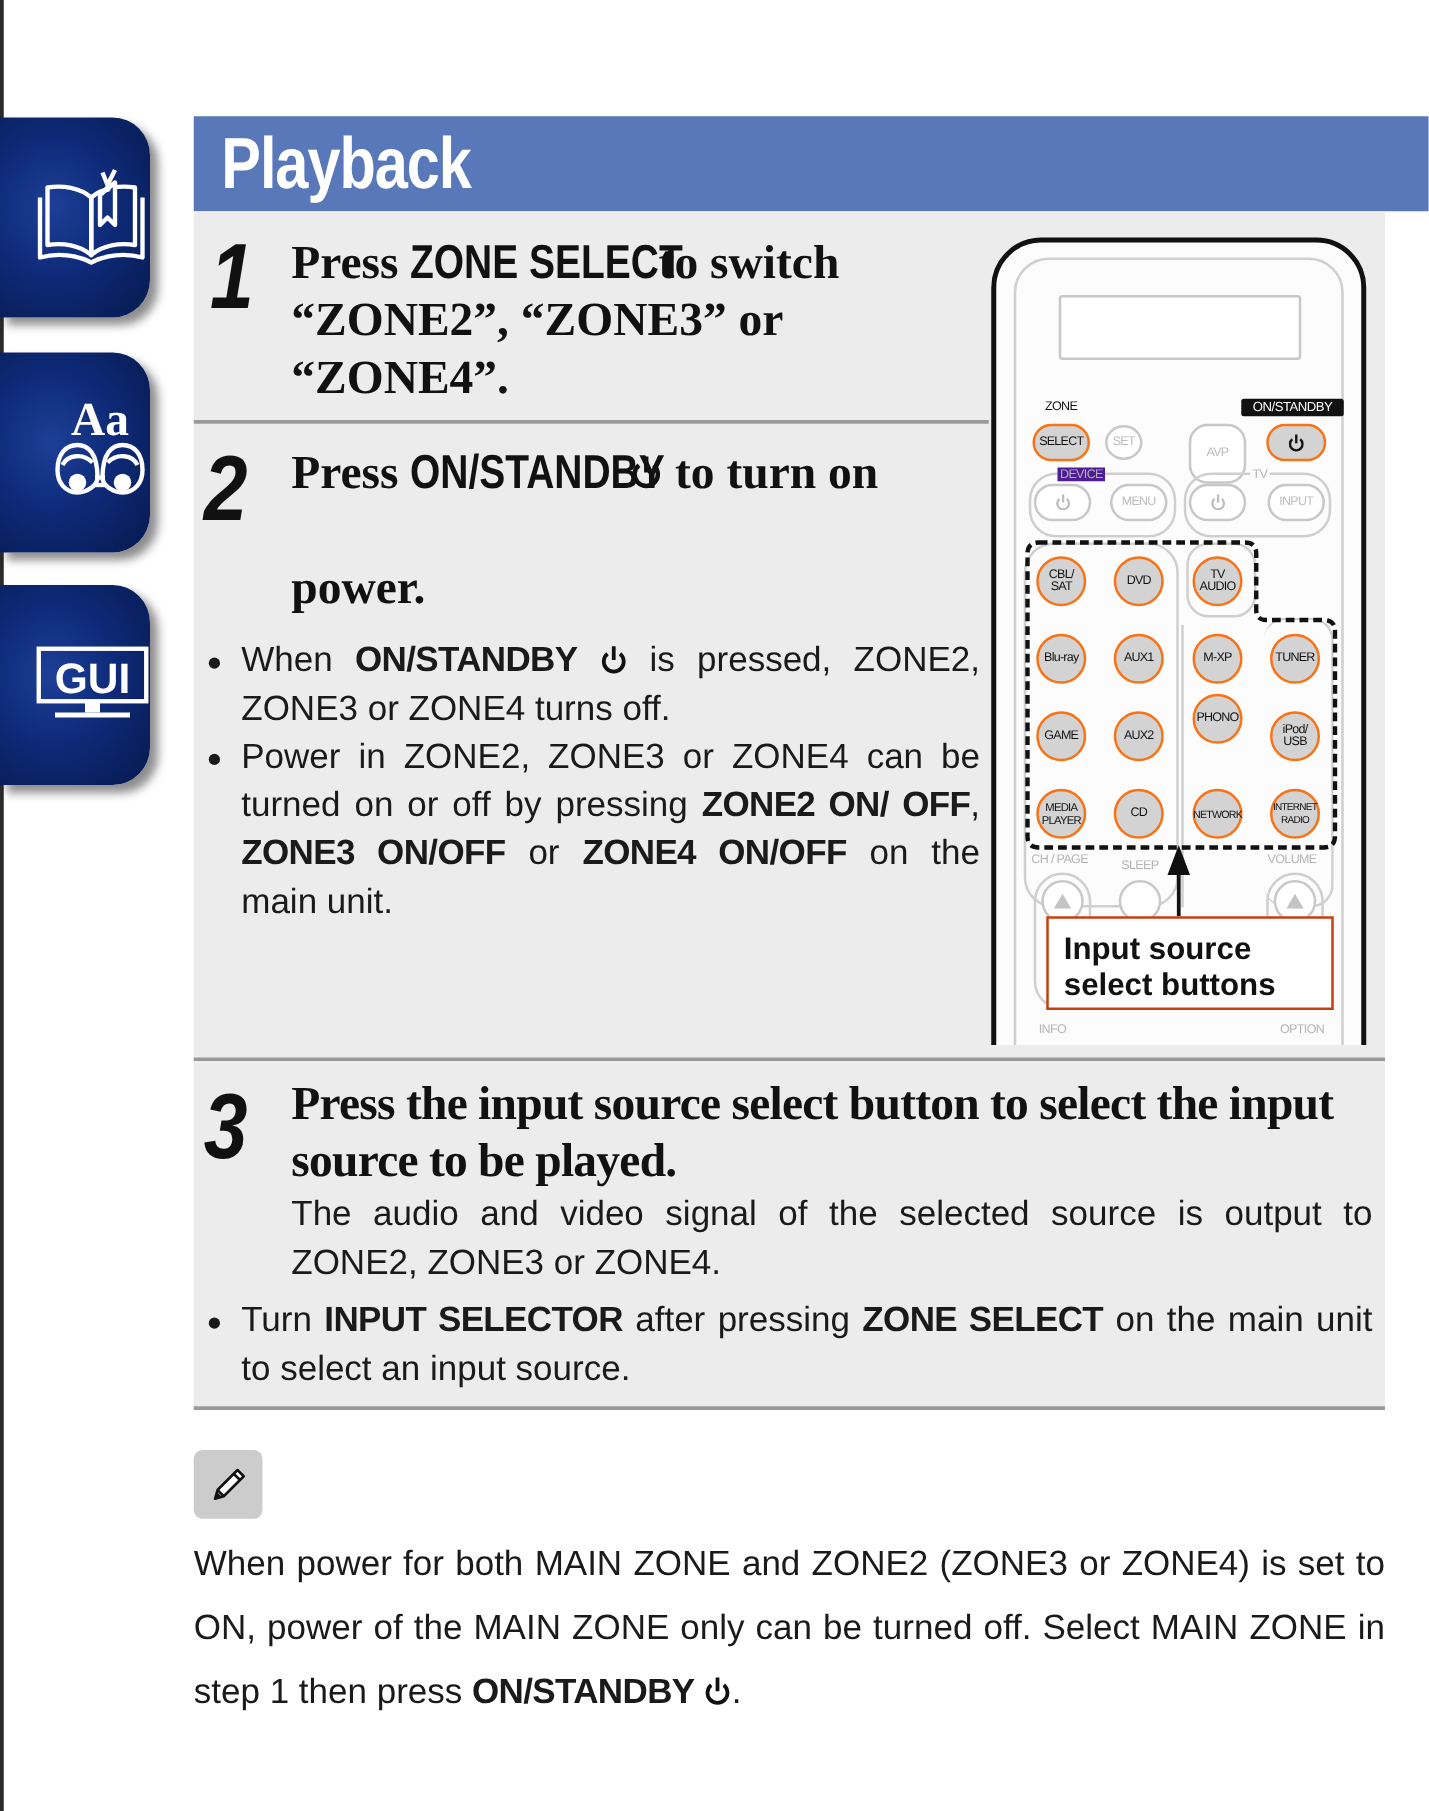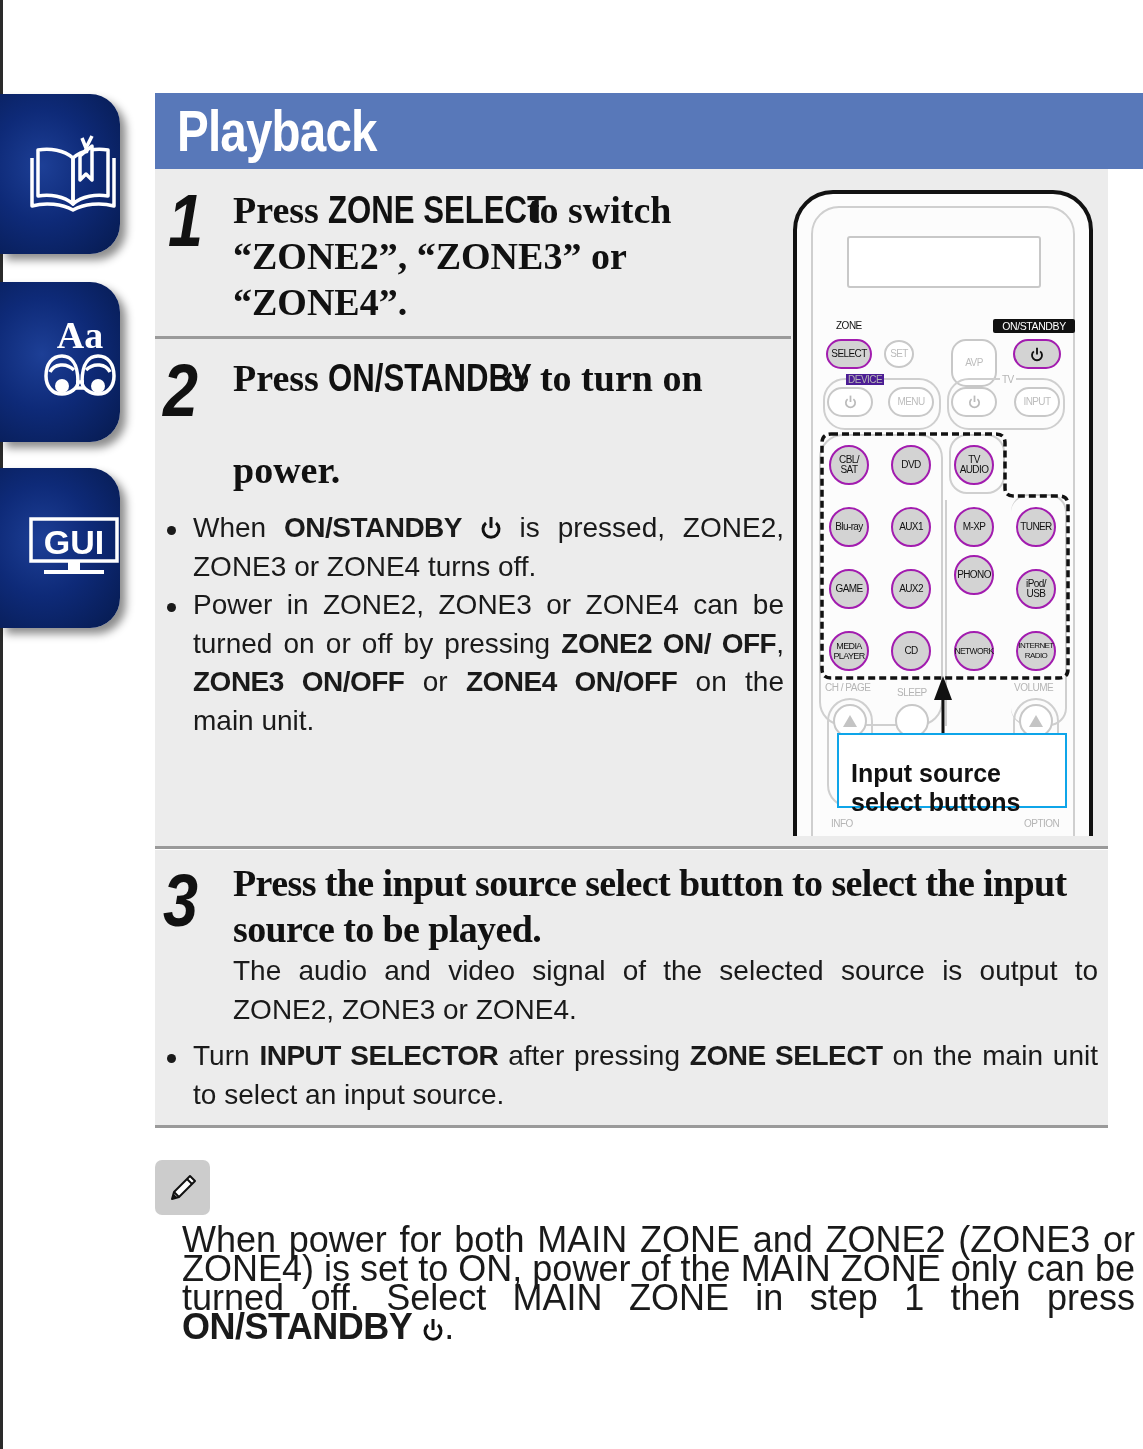--- a/index.html
+++ b/index.html
@@ -96,42 +96,42 @@
     position: absolute; left: 202px; top: 131px; width: 82px; height: 14px;
     background: #111; color: #fff; border-radius: 2px;
     font-size: 10.5px; line-height: 14px; text-align: center; letter-spacing: -0.4px;
   }
   .rbtn {
     position: absolute; border-radius: 50%;
     display: flex; align-items: center; justify-content: center; text-align: center;
     font-family: "Liberation Sans", sans-serif; font-size: 10px; line-height: 10px;
     letter-spacing: -0.6px;
   }
-  .rbtn.on { background: #d3d3d3; border: 2px solid #a21caf; color: #111; }
+  .rbtn.on { background: #d3d3d3; border: 2px solid #f97316; color: #111; }
   .rbtn.off { background: #fff; border: 2px solid #c8c8c8; color: #bdbdbd; }
   .rgroup { position: absolute; border: 2px solid #cfcfcf; border-radius: 22px; }
   .dash { position: absolute; }
 
   .callout {
     position: absolute; left: 837px; top: 733px; width: 230px; height: 75px;
-    background: #fff; border: 2px solid #0ea5e9;
+    background: #fff; border: 2px solid #c2410c;
     font-family: "Liberation Sans", sans-serif; font-weight: bold; font-size: 25px; line-height: 29px;
-    padding: 24px 0 0 12px; color: #111;
+    padding: 10px 0 0 12px; color: #111;
   }
 
   
   .note-icon {
     position: absolute; left: 155px; top: 1160px; width: 55px; height: 55px;
     background: #cccccc; border-radius: 7px;
     display: flex; align-items: center; justify-content: center;
   }
   .note-text {
     position: absolute; left: 155px; top: 1225px; width: 953px;
-    font-family: "Liberation Sans", sans-serif; font-size: 36px; line-height: 29px;
-    color: #1a1a1a; text-align: justify; text-align-last: left; margin-left: 27px;
+    font-family: "Liberation Sans", sans-serif; font-size: 28px; line-height: 51px;
+    color: #1a1a1a; text-align: justify; text-align-last: left;
   }
 </style>
 </head>
 <body>
 
 <div class="left-rule"></div>
 
 <div class="side-tab t1">
   <span>
     <svg width="94" height="80" viewBox="0 0 94 80" fill="none" stroke="#ffffff" stroke-width="3.5" stroke-linejoin="round">

